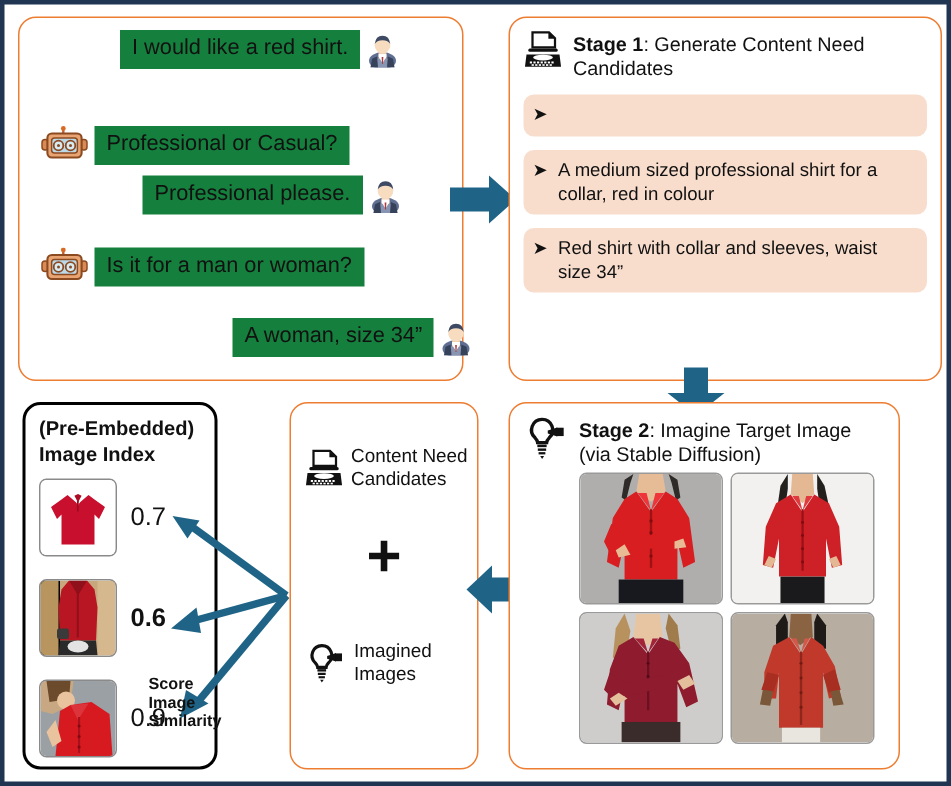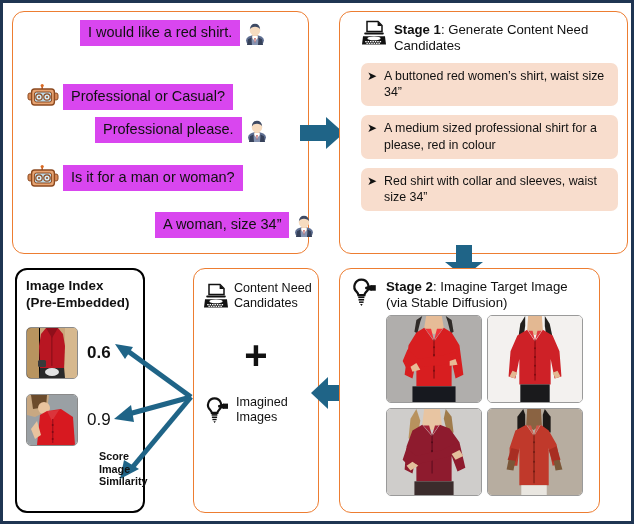--- a/index.html
+++ b/index.html
@@ -27,31 +27,31 @@
 
   
   #chat-panel { left: 9px; top: 8px; width: 297px; height: 243px; }
   .chat-row {
     position: absolute;
     display: flex;
     align-items: center;
     gap: 4px;
   }
   .bubble {
-    background: #d946ef;
+    background: #15803d;
     color: #111;
     font-size: 14.5px;
     padding: 4px 8px 5px 8px;
     white-space: nowrap;
     line-height: 1.15;
   }
   .avatar { flex: 0 0 auto; }
 
   
-  #stage1-panel { left: 336px; top: 8px; width: 289px; height: 243px; padding-left: 12px; }
+  #stage1-panel { left: 336px; top: 8px; width: 289px; height: 243px; }
   .stage-head {
     display: flex;
     align-items: flex-start;
     gap: 7px;
     padding: 8px 10px 0 9px;
   }
   .stage-head-text {
     font-size: 13.2px;
     line-height: 1.22;
     color: #111;
@@ -252,44 +252,55 @@
             <rect x="15" y="22.8" width="1.5" height="1.1"></rect>
               <rect x="17.4" y="22.8" width="1.5" height="1.1"></rect>
           </g>
         </svg>
       </span>
       <span class="stage-head-text"><b>Stage 1</b><span>: Generate Content Need Candidates</span></span>
     </div>
 
     <div class="cand" style="margin-top:9px;">
       <span class="cand-arrow">➤</span>
-      <span class="cand-text">A buttoned red women’s shirt, waist size 34”</span>
     </div>
     <div class="cand" style="margin-top:9px;">
       <span class="cand-arrow">➤</span>
-      <span class="cand-text">A medium sized professional shirt for a please, red in colour</span>
+      <span class="cand-text">A medium sized professional shirt for a collar, red in colour</span>
     </div>
     <div class="cand" style="margin-top:9px;">
       <span class="cand-arrow">➤</span>
       <span class="cand-text">Red shirt with collar and sleeves, waist size 34”</span>
     </div>
   </div>
 
   <div class="blockarrow" style="left:440px; top:241px;">
     <svg width="42" height="34" viewBox="0 0 42 34">
       <path d="M13 1 L29 1 L29 18 L40 18 L21 33 L2 18 L13 18 z" fill="#1F6487"></path>
     </svg>
   </div>
 
   <div id="index-panel" class="panel black">
     <div id="index-title">
+      <div>(Pre-Embedded)</div>
       <div>Image Index</div>
-      <div>(Pre-Embedded)</div>
-    </div>
-
+    </div>
+
+    <div class="idx-row" style="margin-top:4px;">
+      <span class="thumb">
+        <svg width="50" height="50" viewBox="0 0 50 50">
+          <rect width="50" height="50" fill="#ffffff"></rect>
+          <path d="M18 10 L14 13 L7 18 L11 26 L14 23 L14 43 L36 43 L36 23 L39 26 L43 18 L36 13 L32 10 L25 16 z" fill="#C8102E"></path>
+          <path d="M21 10 L25 17 L29 10 L25 8 z" fill="#ffffff"></path>
+          <path d="M22.6 10.5 L25 15 L27.4 10.5 L25 9.4 z" fill="#aa0c23"></path>
+          <rect x="24.3" y="14" width="1.2" height="7" fill="#9d0a20"></rect>
+        </svg>
+      </span>
+      <span class="score">0.7</span>
+    </div>
 
     <div class="idx-row" style="margin-top:12px;font-weight:bold;">
       <span class="thumb">
         <svg width="50" height="50" viewBox="0 0 50 50">
           <rect width="50" height="50" fill="#c9a77c"></rect>
           <rect x="0" y="0" width="13" height="50" fill="#a9macc"></rect>
           <rect x="0" y="0" width="12" height="50" fill="#b8945f"></rect>
           <rect x="38" y="0" width="12" height="50" fill="#d6b88e"></rect>
           <path d="M19 0 L14 6 L12 18 L13 40 L37 40 L38 18 L36 6 L31 0 z" fill="#B81622"></path>
           <path d="M19 0 L25 10 L31 0 z" fill="#8f0f1a"></path>
@@ -333,21 +344,21 @@
       <path d="M3 76 L20 62 L23 79 z" fill="#1F6487"></path>
       <path d="M9 136 L13 117 L28 126 z" fill="#1F6487"></path>
     </svg>
   </div>
   <div id="score-label">
     <div>Score Image Similarity</div>
   </div>
 
   <div id="stage3-panel" class="panel">
 
-    <div class="s3-item" style="margin-top:12px;">
+    <div class="s3-item" style="margin-top:28px;">
       <span>
         <svg width="26" height="26" viewBox="0 0 26 26">
           <path d="M6 1.5 L17 1.5 L21 5.5 L21 11.5 L6 11.5 z" fill="#ffffff" stroke="#111" stroke-width="1.5"></path>
           <path d="M16.6 1.6 L16.6 5.9 L20.9 5.9 z" fill="#111"></path>
           <rect x="3.2" y="12.4" width="19.6" height="2.1" rx="1" fill="#111"></rect>
           <path d="M2 16.3 L24 16.3 L25 24.5 L1 24.5 z" fill="#111"></path>
           <ellipse cx="13" cy="18.4" rx="6.6" ry="1.9" fill="#ffffff"></ellipse>
           <g fill="#ffffff">
             <rect x="4.2" y="21" width="1.5" height="1.3"></rect>
               <rect x="6.6" y="21" width="1.5" height="1.3"></rect>
@@ -363,21 +374,21 @@
             <rect x="15" y="22.8" width="1.5" height="1.1"></rect>
               <rect x="17.4" y="22.8" width="1.5" height="1.1"></rect>
           </g>
         </svg>
       </span>
       <span class="s3-label">Content Need Candidates</span>
     </div>
 
     <div id="plus-sign" style="margin-top:24px;">+</div>
 
-    <div class="s3-item" style="margin-top:20px;align-items:center;">
+    <div class="s3-item" style="margin-top:36px;align-items:center;">
       <span>
         <svg width="28" height="28" viewBox="0 0 28 28">
           <path d="M11.5 2.4 a6.6 6.6 0 0 0 -4.3 11.5 c1 1 1.5 1.9 1.6 3 l5.6 0 c.1-1.1 .6-2 1.6-3 a6.6 6.6 0 0 0 -4.5-11.5 z" fill="none" stroke="#111" stroke-width="2.1"></path>
           <rect x="8.6" y="18.1" width="5.8" height="1.6" fill="#111"></rect>
           <rect x="8.9" y="20.5" width="5.2" height="1.5" fill="#111"></rect>
           <rect x="9.4" y="22.8" width="4.2" height="1.4" fill="#111"></rect>
           <path d="M10.4 25.2 L12.8 25.2 L11.6 27 z" fill="#111"></path>
           <path d="M15.1 9.3 L21 7.4 L21 13 L15.1 11.2 z" fill="#111"></path>
           <rect x="20.4" y="7.6" width="4.6" height="5.2" fill="#111"></rect>
         </svg>

